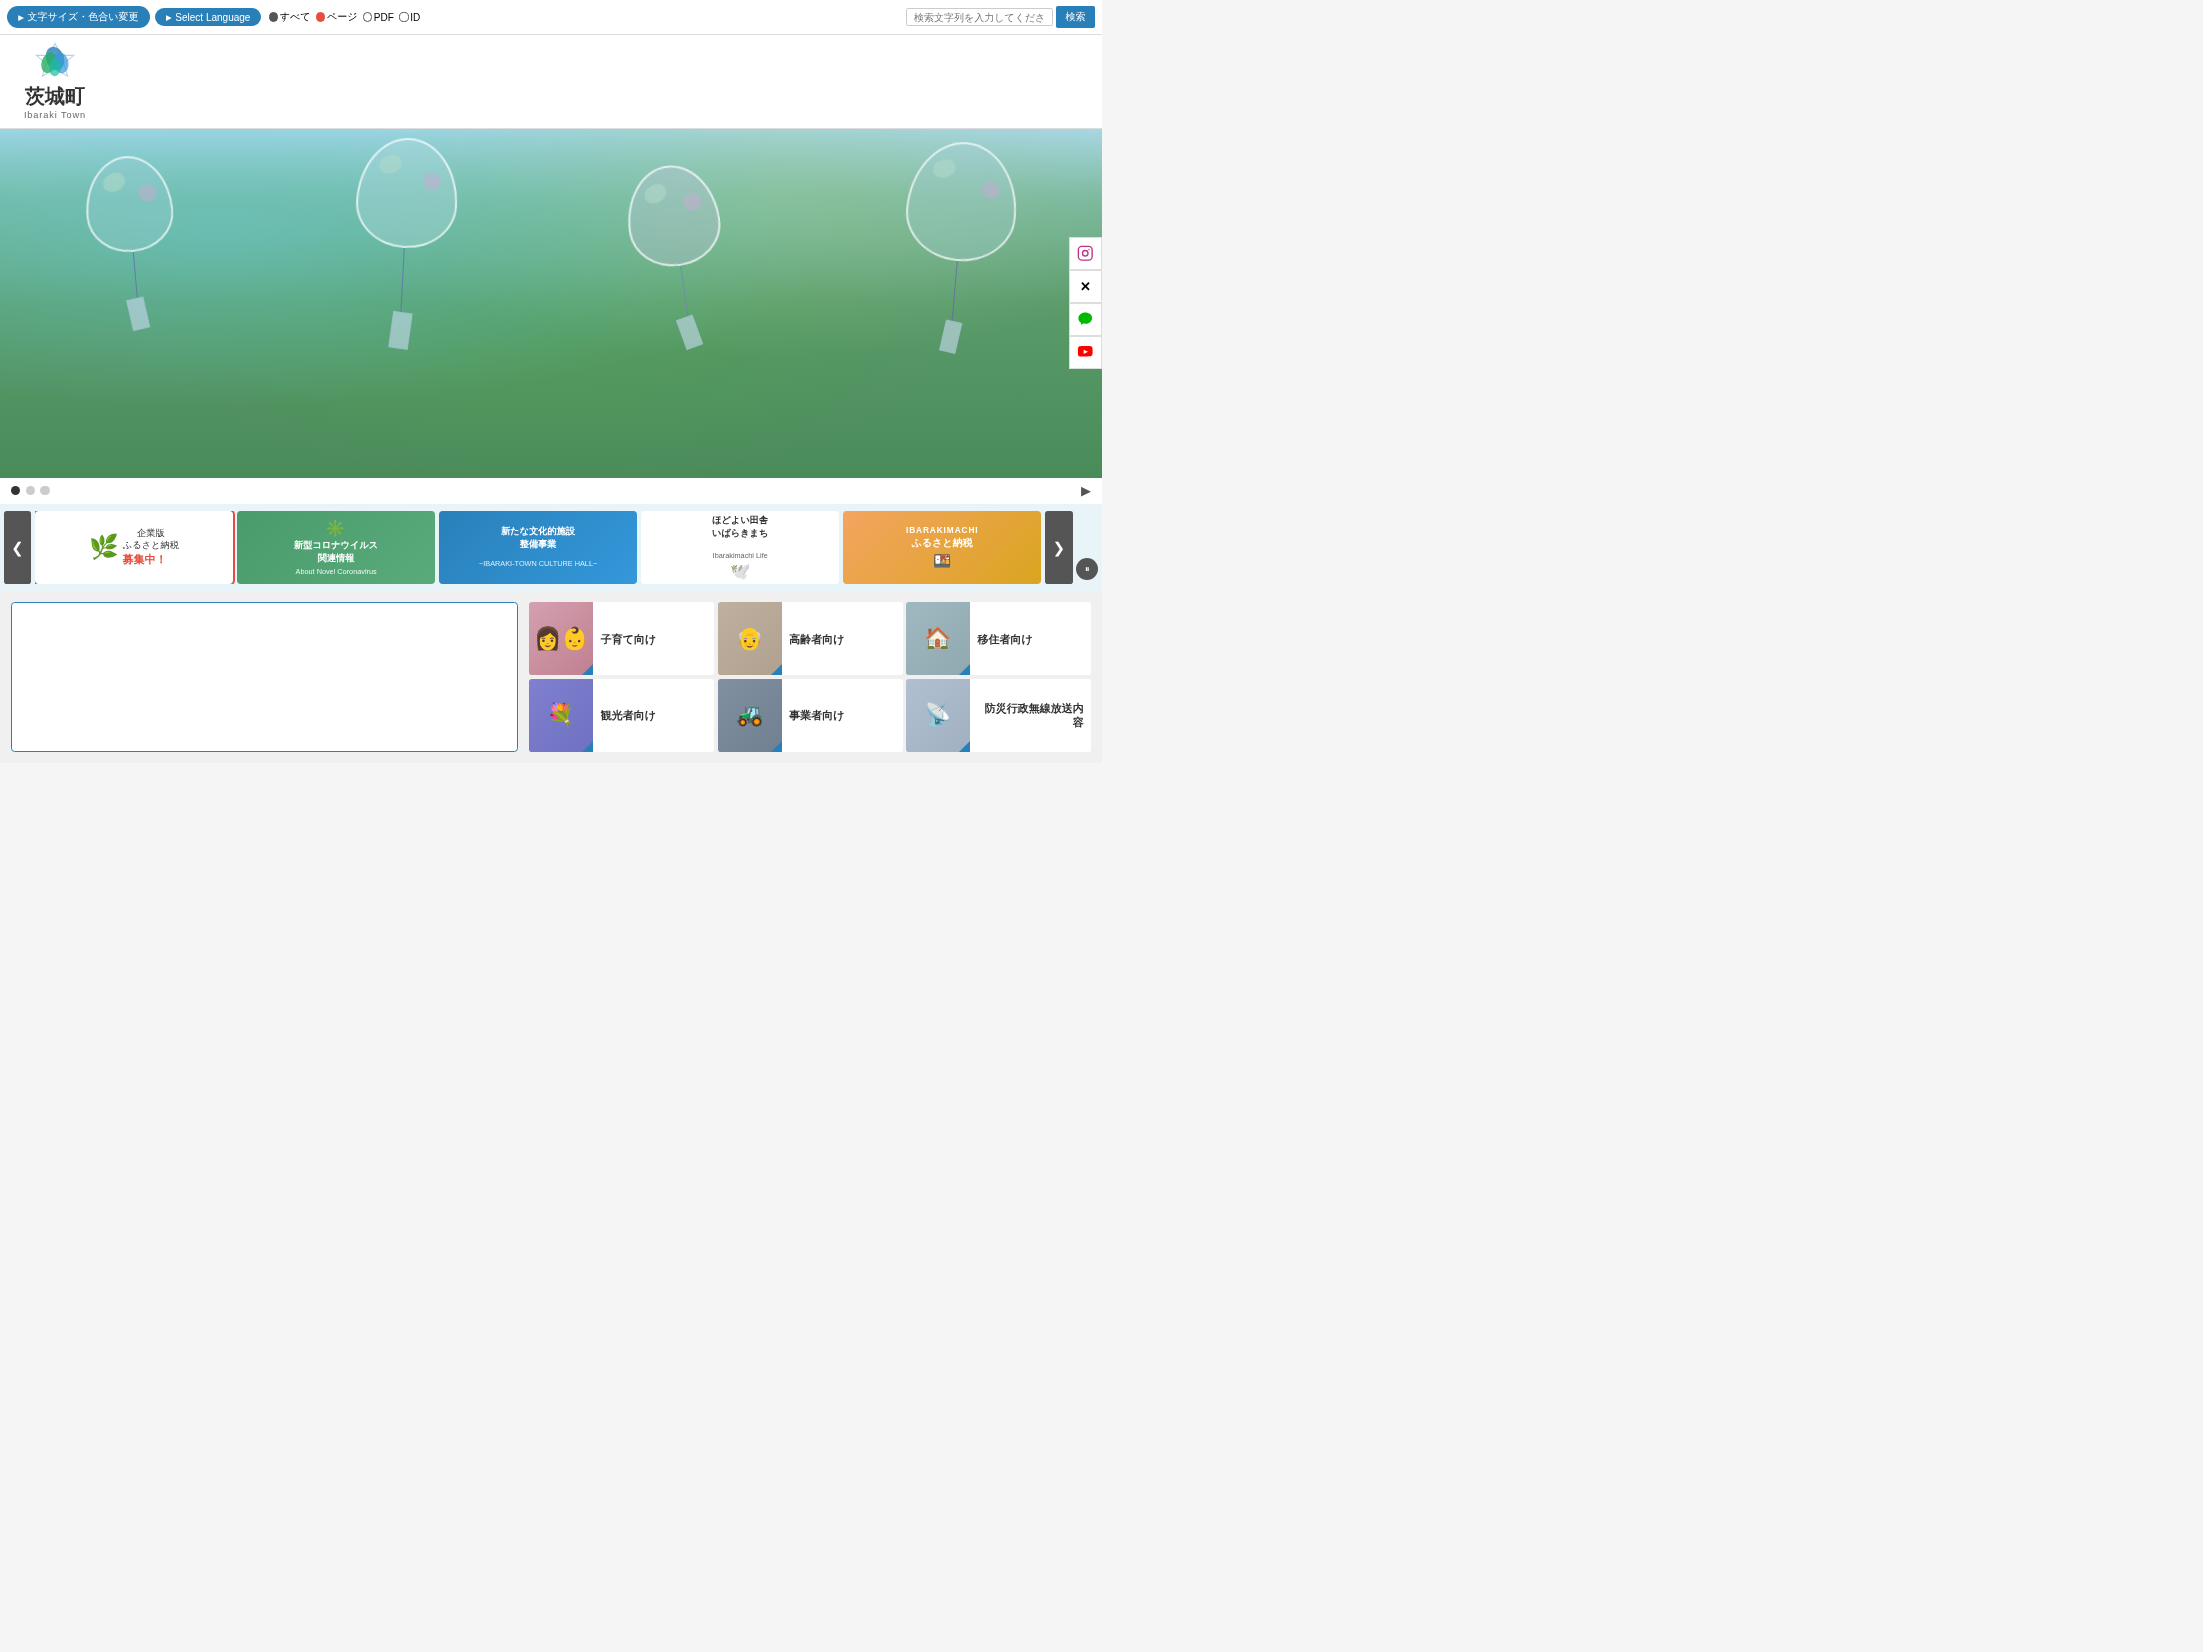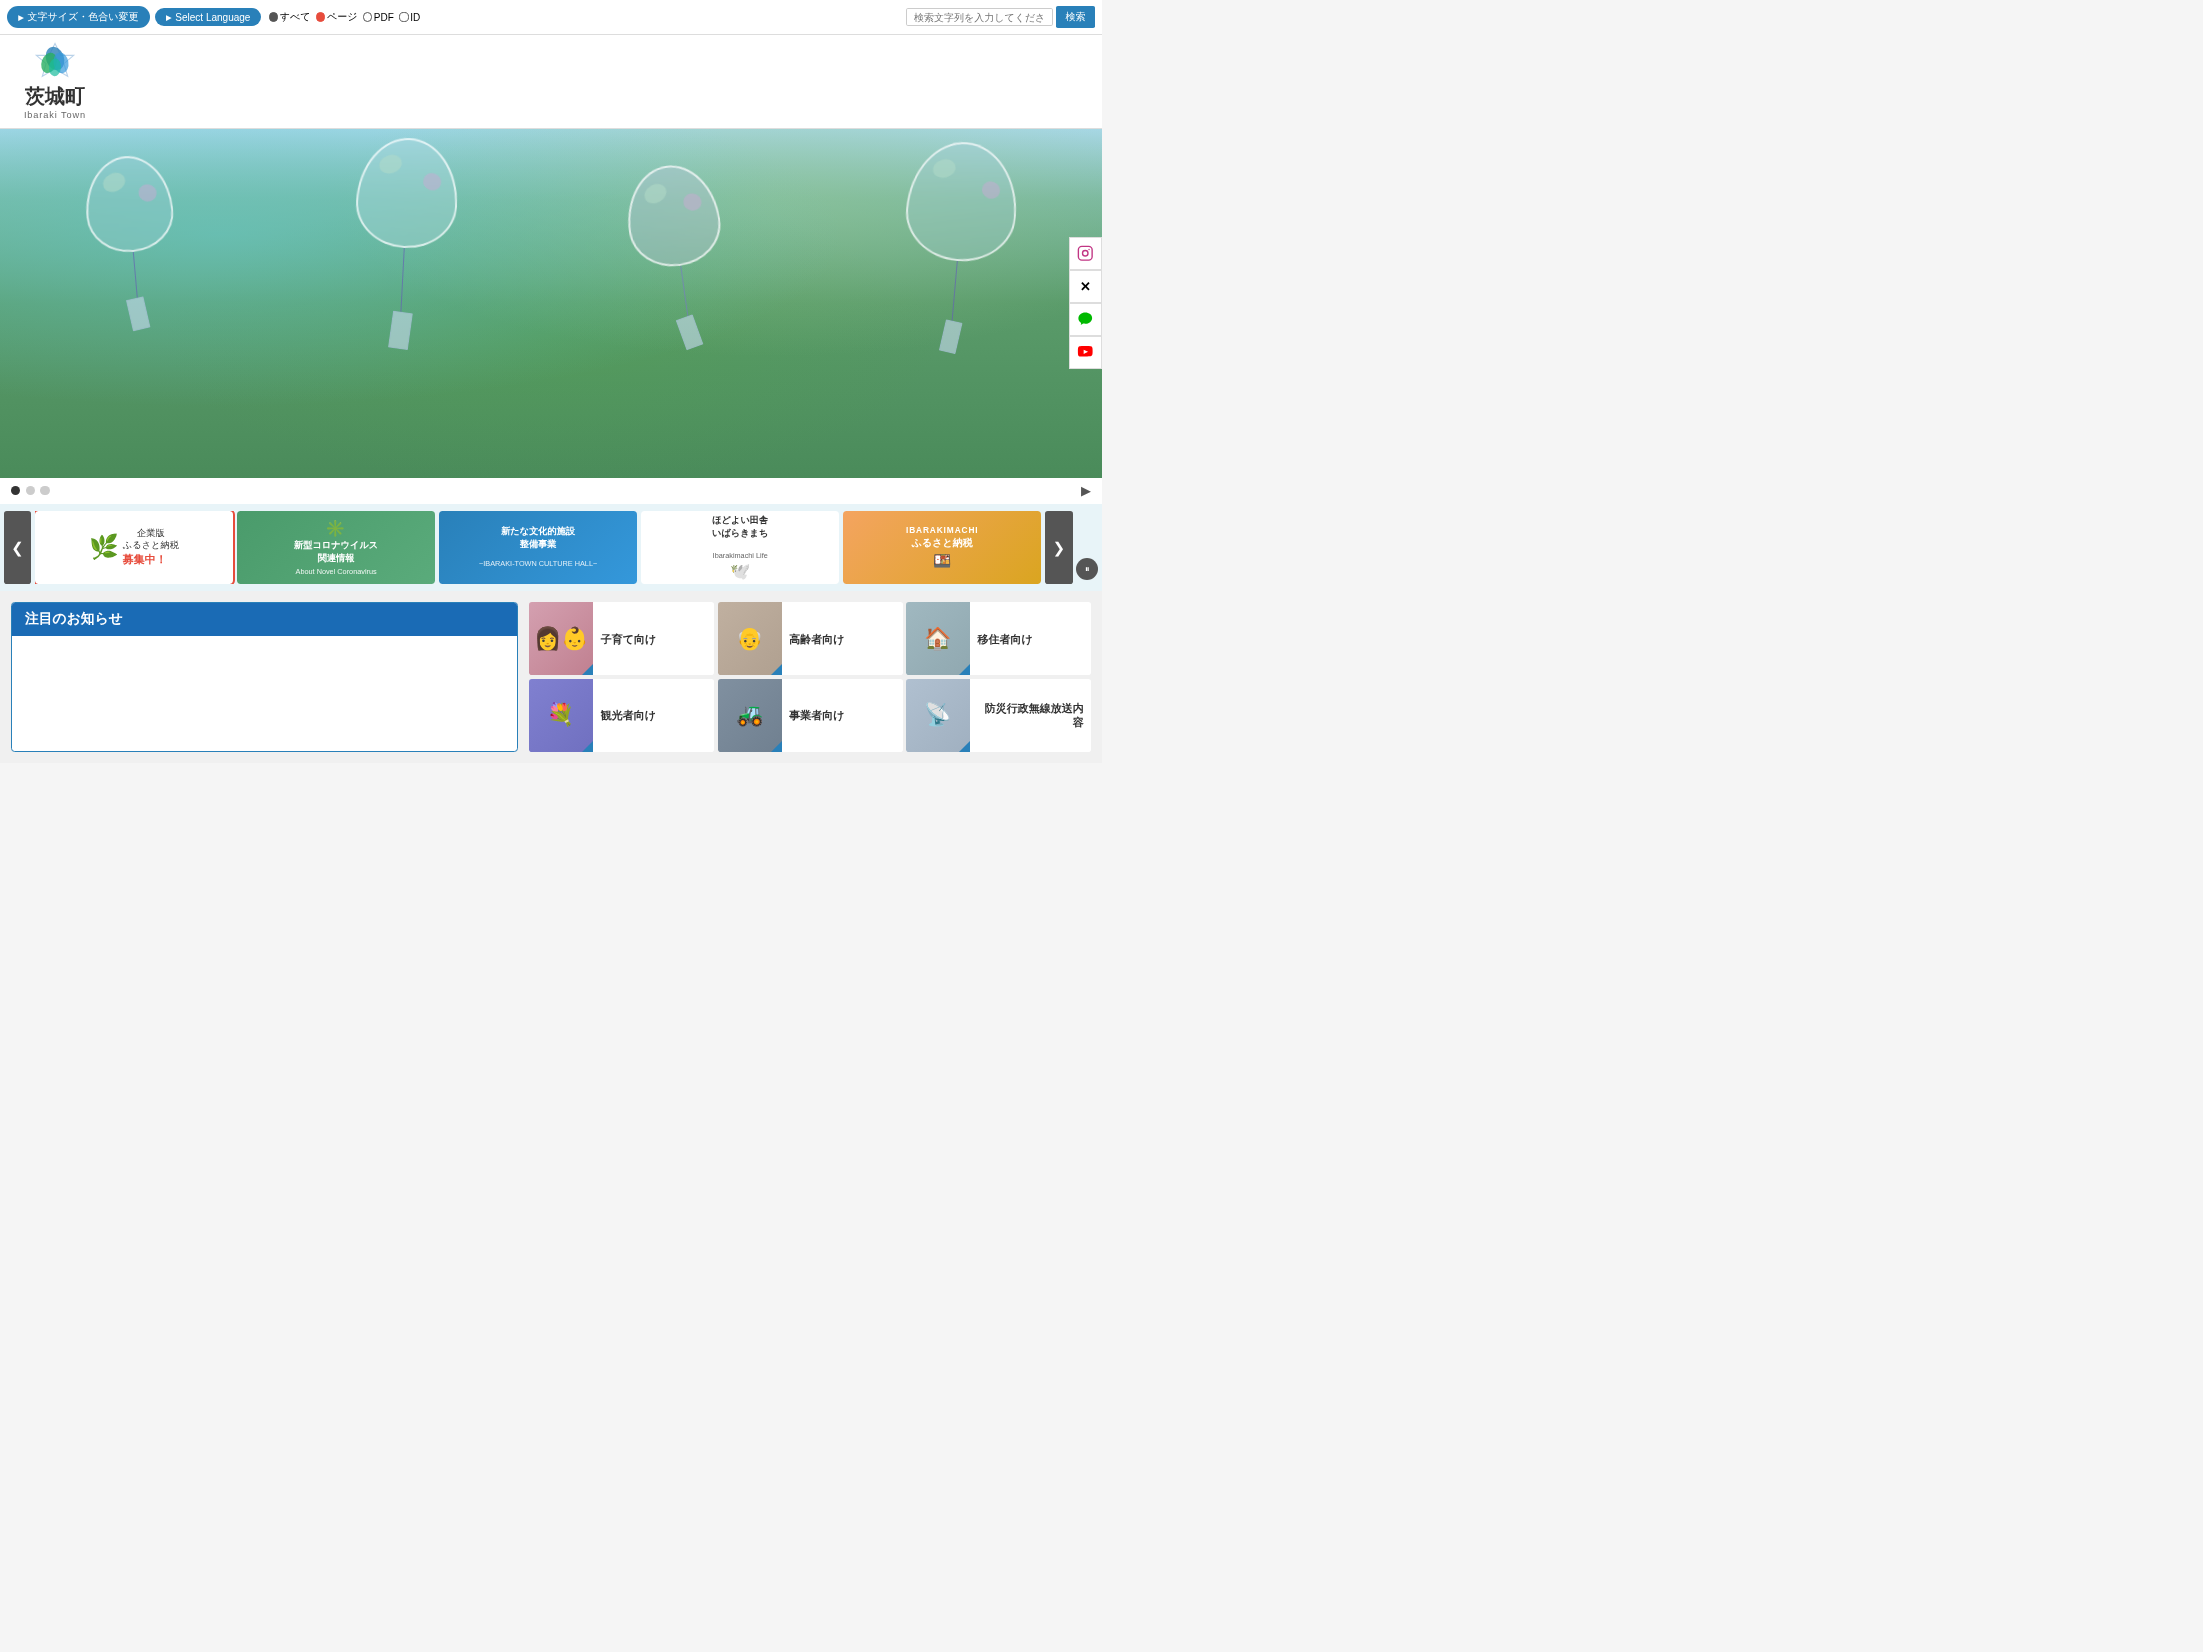--- a/index.html
+++ b/index.html
@@ -661,21 +661,20 @@
     </div>
   </div>
 
   <div class="strip-arrow">❯</div>
   <div class="pause-btn">⏸</div>
 </div>
 
 <div class="main-content">
 
   <div class="notices-panel">
-    <div class="notices-header">注目のお知らせ</div>
   </div>
 
   <div class="category-grid">
 
     <div class="cat-item">
       <div class="cat-img cat-img-childcare">
         <span class="people-figure">👩‍👶</span>
         <div class="corner-arrow"></div>
       </div>
       <div class="cat-label">子育て向け</div>

